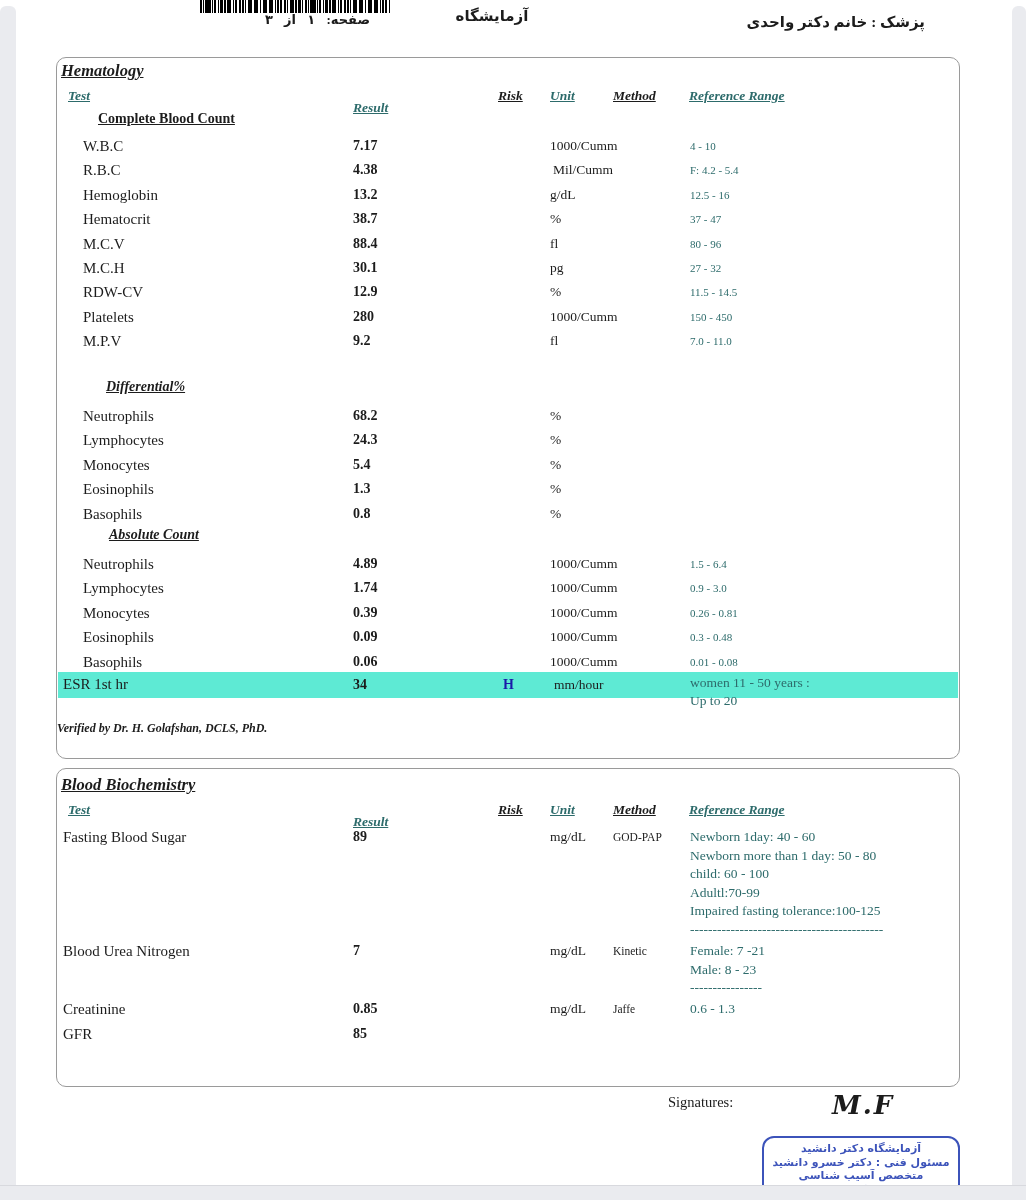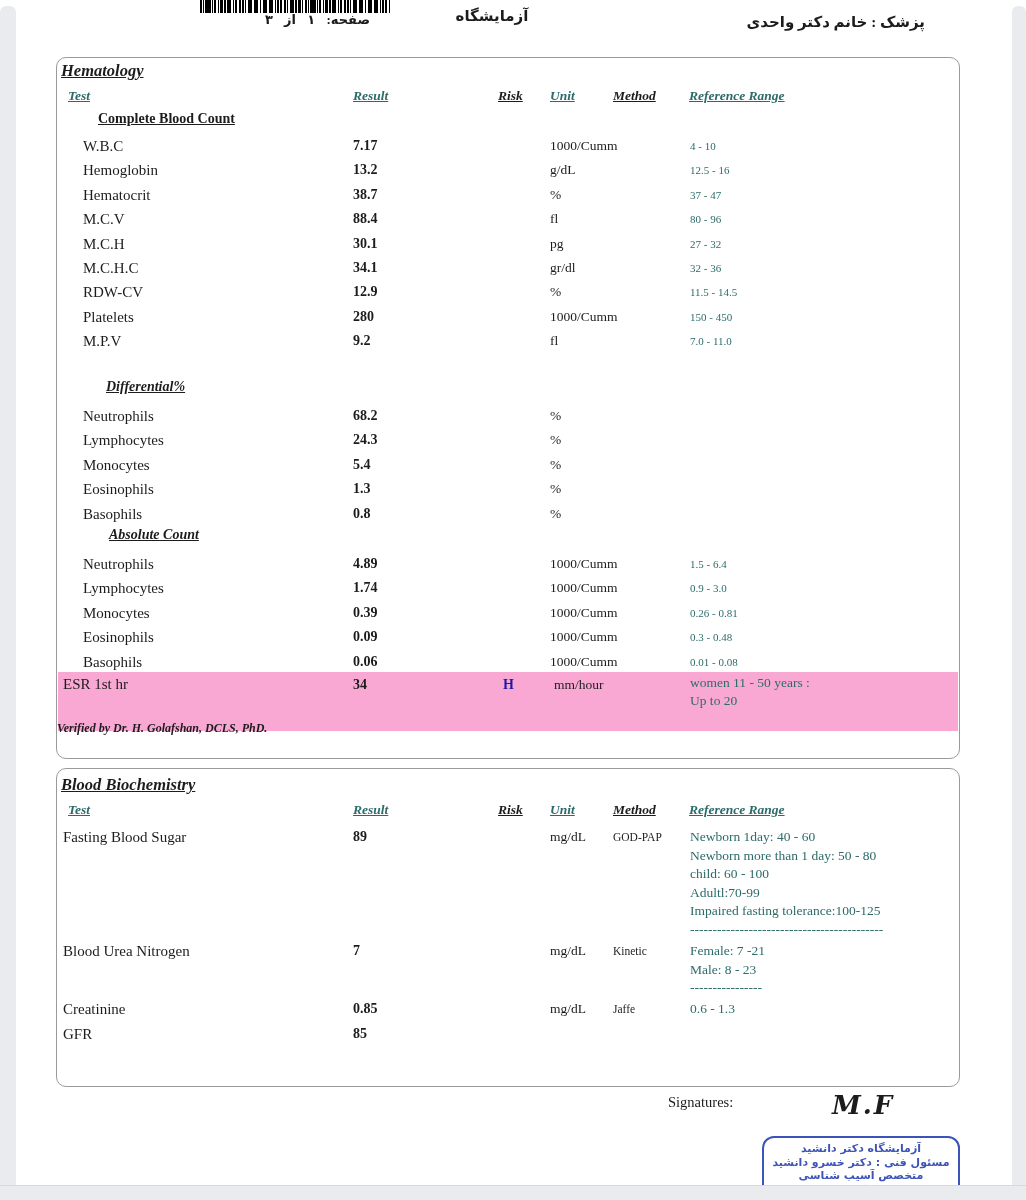--- a/index.html
+++ b/index.html
@@ -43,21 +43,21 @@
   .panel-hema { top:57px; height:700px; }
   .panel-bio  { top:768px; height:317px; }
 
   .sec-title { position:absolute; left:4px; font-weight:bold; font-style:italic;
     font-size:16.5px; text-decoration:underline; }
 
   .hrow { position:absolute; left:0; right:0; height:20px; }
   .hrow span { position:absolute; font-weight:bold; font-style:italic; font-size:13.5px;
     text-decoration:underline; white-space:nowrap; }
   .h-test   { left:11px; }
-  .h-result { left:296px; }
+  .h-result { left:296px;margin-top:12px; }
   .h-risk   { left:441px; }
   .h-unit   { left:493px; }
   .h-method { left:556px; }
   .h-ref    { left:632px; }
   .t { color:#2d6b6b; }
   .d { color:#1c1c1c; }
 
   .subhead { position:absolute; font-weight:bold; font-size:14px; text-decoration:underline; white-space:nowrap; }
   .subhead.it { font-style:italic; }
 
@@ -66,21 +66,21 @@
   .rows-diff { top:346px; }
   .rows-abs  { top:494px; }
   .lab-row { position:relative; height:24.4px; }
   .lab-row > span { position:absolute; top:0; line-height:24.4px; white-space:nowrap; }
   .c-test   { left:26px;  font-size:15px; }
   .c-result { left:296px; font-size:14px; font-weight:bold; }
   .c-unit   { left:493px; font-size:13.5px; }
   .c-ref    { left:633px; font-size:11px; color:#2d6b6b; }
 
   
-  .esr-band { position:absolute; left:1px; right:1px; top:614px; height:59px; background:#f9a8d4; }
+  .esr-band { position:absolute; left:1px; right:1px; top:614px; height:26px; background:#5eead4; }
   .esr-band > span { position:absolute; top:0; line-height:25px; white-space:nowrap; }
   .esr-test   { left:5px;  font-size:15px; }
   .esr-result { left:295px; font-size:14px; font-weight:bold; }
   .esr-risk   { left:445px; font-size:14px; font-weight:bold; color:#1a1aa8; }
   .esr-unit   { left:496px; font-size:13.5px; }
   .esr-ref { position:absolute; left:632px; top:2px; font-size:13.5px; line-height:18px; color:#2d6b6b; }
 
   .verified { position:absolute; top:663px; left:0; right:68px; text-align:left;
     font-weight:bold; font-style:italic; font-size:12px; }
 
@@ -138,20 +138,26 @@
     <div class="subhead" style="left:41px; top:53px">Complete Blood Count</div>
 
     <div class="rows rows-cbc">
       <div class="lab-row">
           <span class="c-test">W.B.C</span>
           <span class="c-result">7.17</span>
           <span class="c-unit">1000/Cumm</span>
           <span class="c-ref">4 - 10</span>
         </div>
       <div class="lab-row">
+          <span class="c-test">R.B.C</span>
+          <span class="c-result">4.38</span>
+          <span class="c-unit" style="left:496px">Mil/Cumm</span>
+          <span class="c-ref">F: 4.2 - 5.4</span>
+        </div>
+      <div class="lab-row">
           <span class="c-test">Hemoglobin</span>
           <span class="c-result">13.2</span>
           <span class="c-unit">g/dL</span>
           <span class="c-ref">12.5 - 16</span>
         </div>
       <div class="lab-row">
           <span class="c-test">Hematocrit</span>
           <span class="c-result">38.7</span>
           <span class="c-unit">%</span>
           <span class="c-ref">37 - 47</span>
@@ -160,26 +166,20 @@
           <span class="c-test">M.C.V</span>
           <span class="c-result">88.4</span>
           <span class="c-unit">fl</span>
           <span class="c-ref">80 - 96</span>
         </div>
       <div class="lab-row">
           <span class="c-test">M.C.H</span>
           <span class="c-result">30.1</span>
           <span class="c-unit">pg</span>
           <span class="c-ref">27 - 32</span>
-        </div>
-      <div class="lab-row">
-          <span class="c-test">M.C.H.C</span>
-          <span class="c-result">34.1</span>
-          <span class="c-unit">gr/dl</span>
-          <span class="c-ref">32 - 36</span>
         </div>
       <div class="lab-row">
           <span class="c-test">RDW-CV</span>
           <span class="c-result">12.9</span>
           <span class="c-unit">%</span>
           <span class="c-ref">11.5 - 14.5</span>
         </div>
       <div class="lab-row">
           <span class="c-test">Platelets</span>
           <span class="c-result">280</span>

